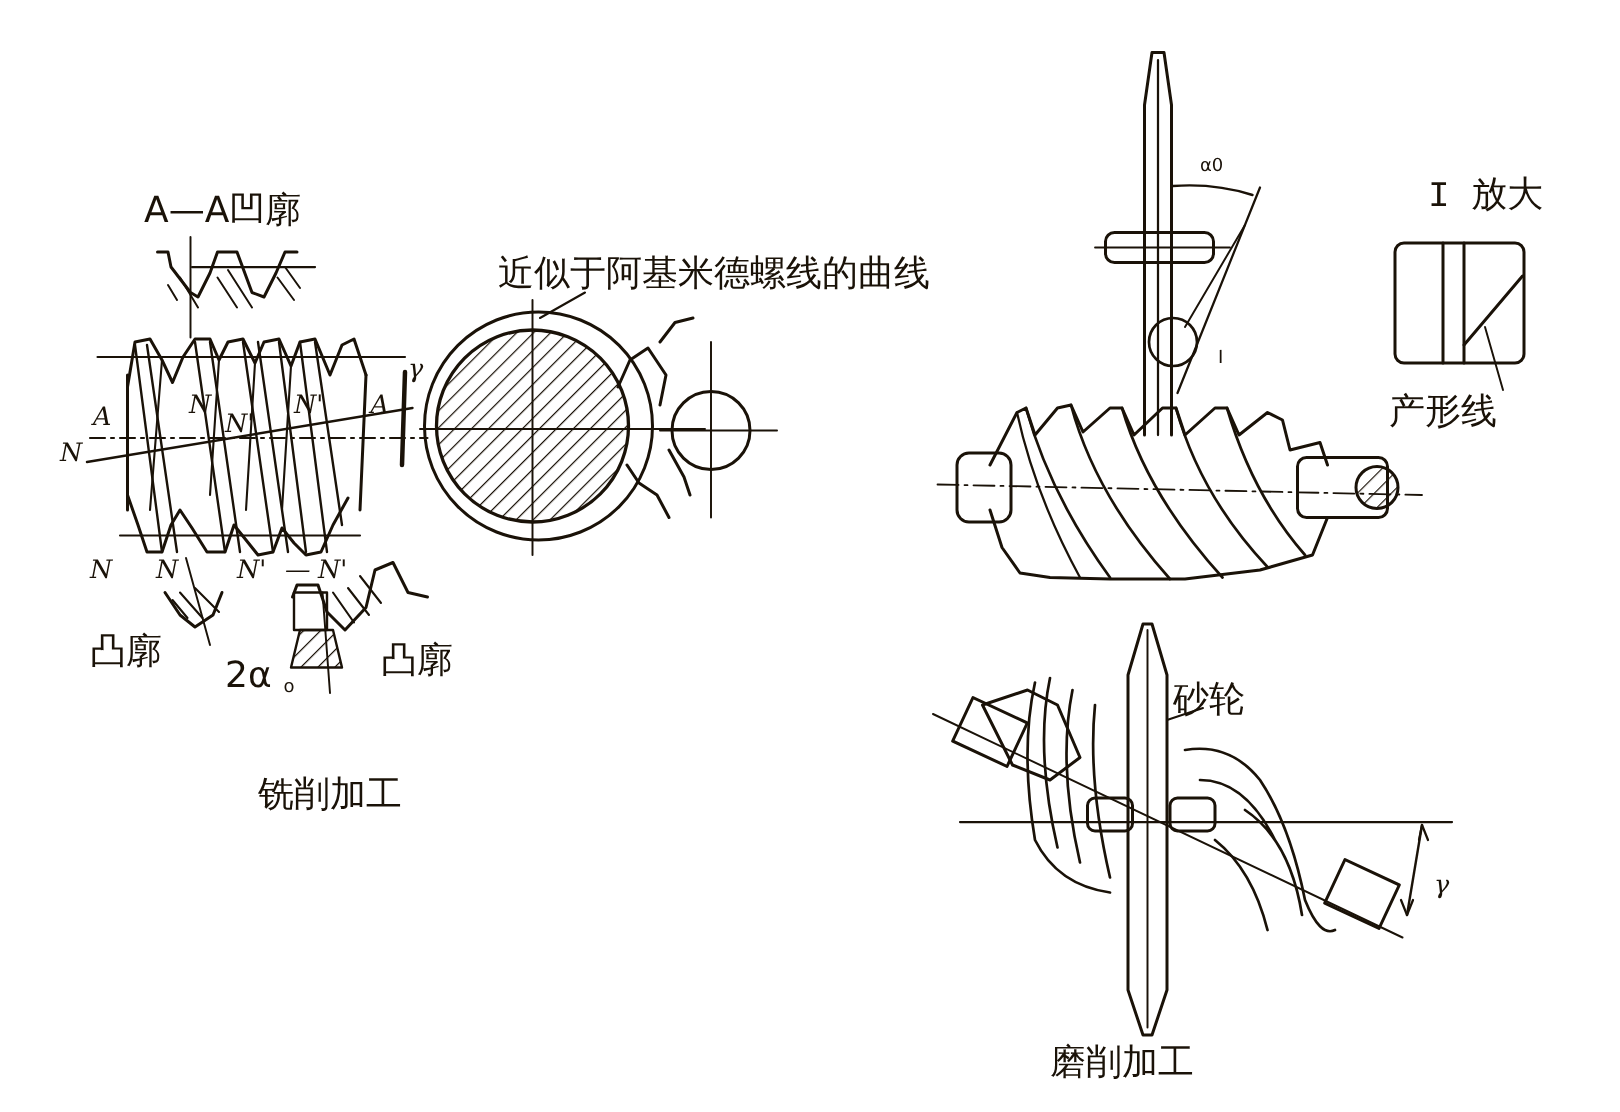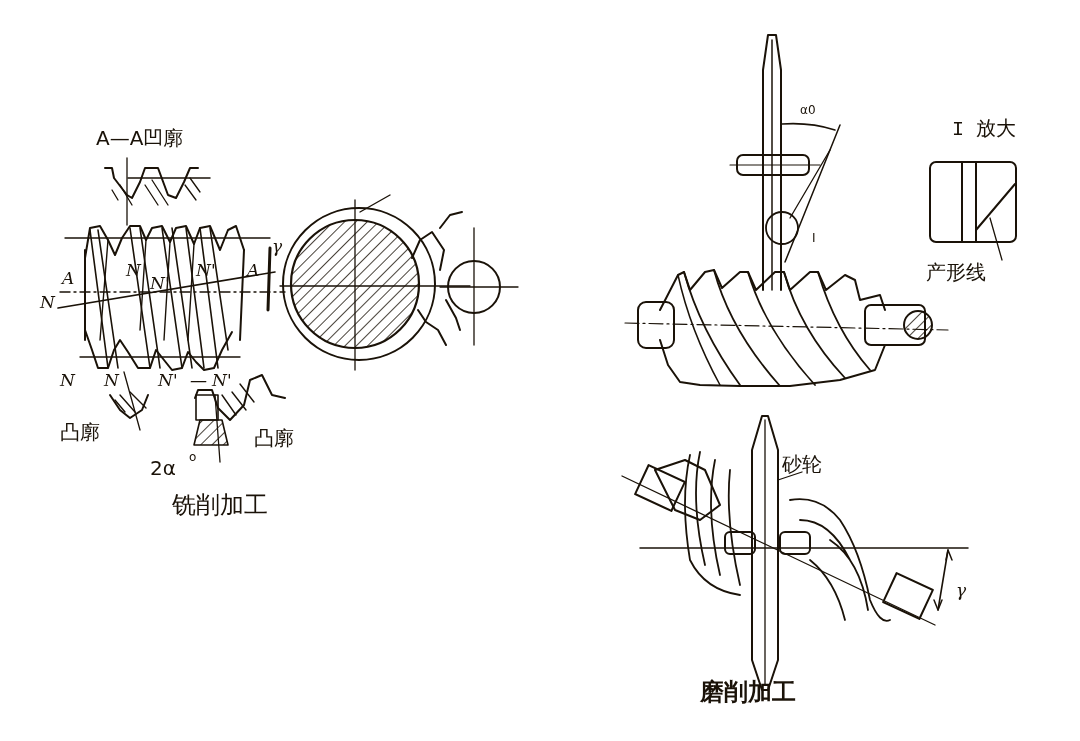--- a/index.html
+++ b/index.html
@@ -1,19 +1,19 @@
 <!DOCTYPE html>
 <html><head>
 <meta charset="utf-8">
 <style>
   html, body { margin:0; padding:0; background:#ffffff; }
   #stage { position:relative; width:1080px; height:741px; background:#ffffff; overflow:hidden;
            font-family:"DejaVu Sans", sans-serif; color:#1a1208; }
   svg { position:absolute; left:0; top:0; }
-  .lbl { position:absolute; font-size:20px; line-height:1; white-space:nowrap; color:#1a1208; }
+  .lbl { position:absolute; font-size:24px; line-height:1; white-space:nowrap; color:#1a1208; }
   .lbl.big { font-size:24px; }
   .lbl.it { font-style:italic; font-family:"DejaVu Serif", serif; font-size:17px; }
   .lbl.small { font-size:12px; }
 </style>
 </head>
 <body>
 
 <div id="stage">
 
 <svg width="1080" height="741" viewBox="0 0 1080 741" fill="none" stroke="#1a1208" stroke-width="2" stroke-linecap="round" stroke-linejoin="round">
@@ -120,42 +120,43 @@
     <path d="M790 500 Q820 495 840 520 Q860 550 870 600 Q880 625 890 620 M800 520 Q830 520 850 560 M810 560 Q835 580 845 620 M830 540 Q860 560 868 610" stroke-width="1.8"></path>
     <rect x="725" y="532" width="30" height="22" rx="5"></rect>
     <rect x="780" y="532" width="30" height="22" rx="5"></rect>
 
     <path d="M948 550 L938 610" stroke-width="1.6"></path>
     <path d="M946 560 L948 550 L952 560 M934 600 L938 610 L942 600" stroke-width="1.5"></path>
   </g>
 </svg>
 
 <div class="lbl" style="left:96px;top:128px;">A—A凹廓</div>
+<div class="lbl" style="left:332px;top:170px;">近似于阿基米德螺线的曲线</div>
 
 <div class="lbl it" style="left:62px;top:270px;">A</div>
 <div class="lbl it" style="left:247px;top:262px;">A</div>
 <div class="lbl it" style="left:272px;top:238px;">γ</div>
 <div class="lbl it" style="left:40px;top:294px;">N</div>
 <div class="lbl it" style="left:126px;top:262px;">N</div>
 <div class="lbl it" style="left:150px;top:275px;">N'</div>
 <div class="lbl it" style="left:196px;top:262px;">N'</div>
 
 <div class="lbl it" style="left:60px;top:372px;">N</div>
 <div class="lbl it" style="left:104px;top:372px;">N</div>
 <div class="lbl it" style="left:158px;top:372px;">N'</div>
 <div class="lbl it" style="left:190px;top:372px;">—</div>
 <div class="lbl it" style="left:212px;top:372px;">N'</div>
 
 <div class="lbl" style="left:60px;top:422px;">凸廓</div>
-<div class="lbl" style="left:150px;top:438px;margin-top:20px;">2α</div>
+<div class="lbl" style="left:150px;top:438px;">2α</div>
 <div class="lbl small" style="left:189px;top:451px;">o</div>
 <div class="lbl" style="left:254px;top:428px;">凸廓</div>
-<div class="lbl big" style="left:172px;top:493px;">铣削加工</div>
+<div class="lbl big" style="left:172px;top:517px;">铣削加工</div>
 
 <div class="lbl small" style="left:800px;top:104px;">α0</div>
 <div class="lbl small" style="left:812px;top:232px;">I</div>
 <div class="lbl" style="left:952px;top:120px;font-family:Liberation Mono, monospace;">I 放大</div>
 <div class="lbl" style="left:926px;top:262px;">产形线</div>
 <div class="lbl" style="left:782px;top:454px;">砂轮</div>
 <div class="lbl it" style="left:956px;top:582px;">γ</div>
-<div class="lbl big" style="left:700px;top:680px;font-weight:bold;">磨削加工</div>
+<div class="lbl big" style="left:700px;top:696px;">磨削加工</div>
 
 </div>
 
 </body></html>

